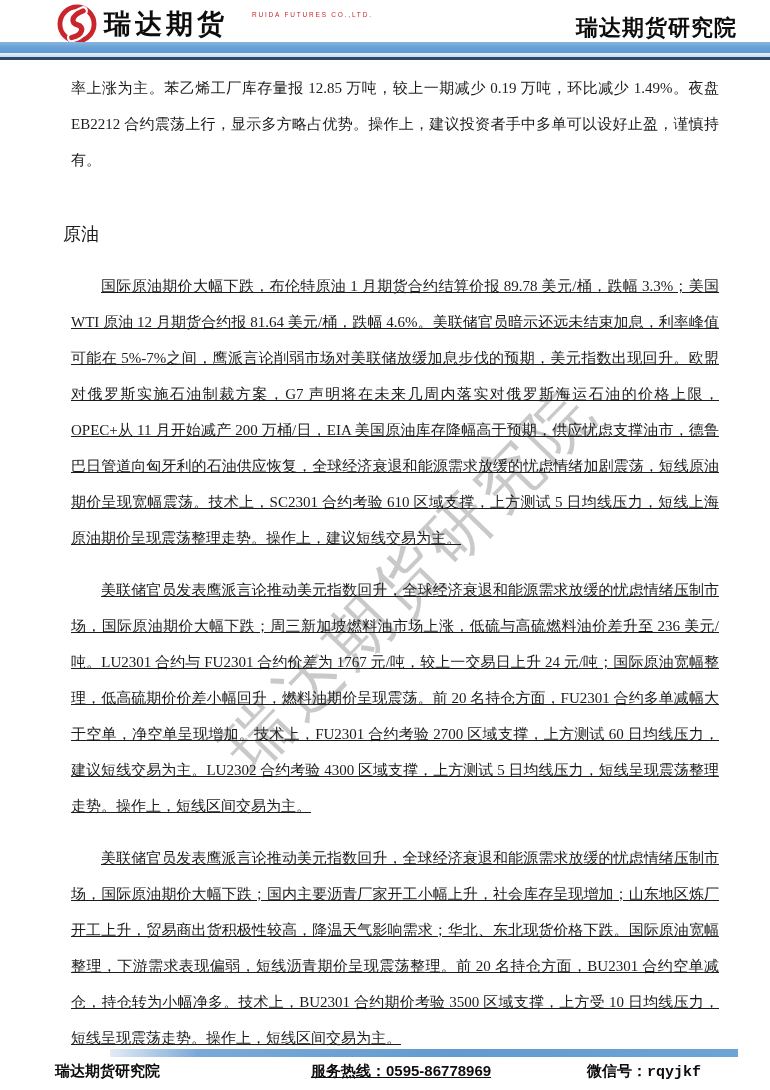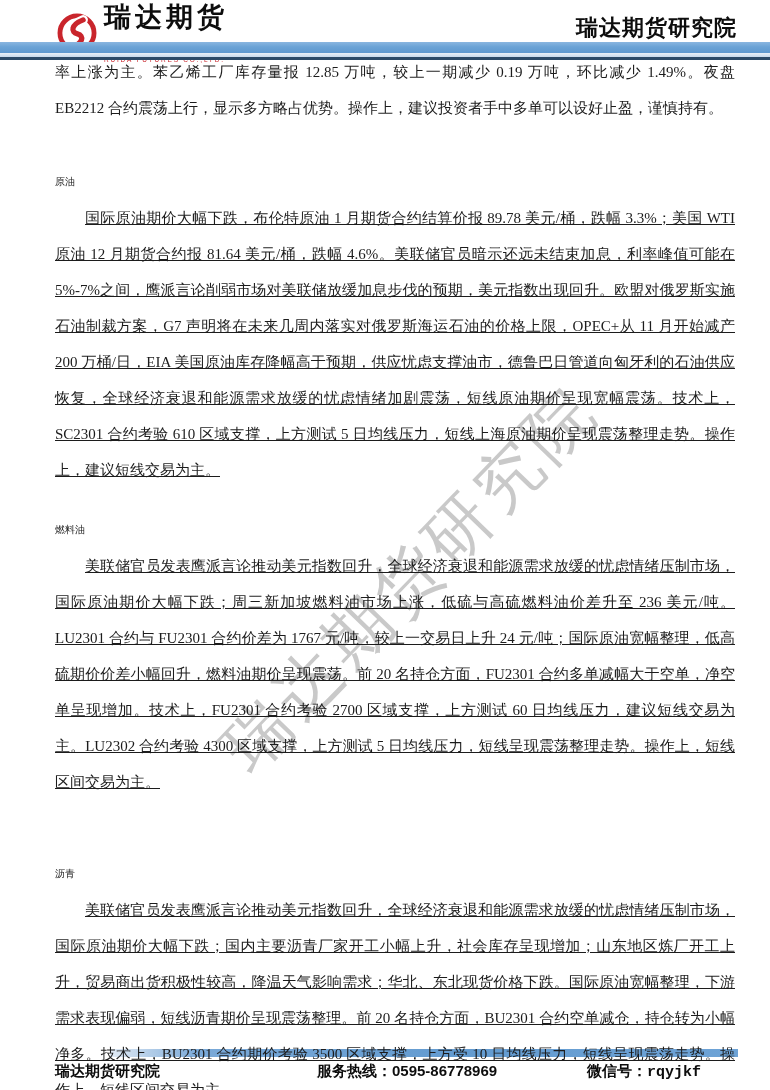--- a/index.html
+++ b/index.html
@@ -9,21 +9,21 @@
     background:#ffffff;
     overflow:hidden;
     font-family:"Liberation Serif","DejaVu Serif",serif;
     color:#1c1c1c;
   }
 
   
   .header { position:absolute; top:0; left:0; width:770px; height:42px; }
   .logo { position:absolute; left:56px; top:3px; display:flex; align-items:center; gap:6px; }
   .logo-icon svg { display:block; }
-  .logo-text { display:flex; flex-direction:column;gap:24px; }
+  .logo-text { display:flex; flex-direction:row;gap:24px; }
   .logo-cn {
     font-family:"Liberation Sans","DejaVu Sans",sans-serif;
     font-weight:bold; font-size:27px; line-height:1.05;
     letter-spacing:4px; color:#0d0d0d;
   }
   .logo-en {
     font-family:"Liberation Sans","DejaVu Sans",sans-serif;
     font-size:6.5px; letter-spacing:1.8px; color:#c9252c; margin-top:1px;
   }
   .institute-title {
@@ -49,42 +49,42 @@
     font-family:"Liberation Serif","DejaVu Serif",serif;
     pointer-events:none;
   }
 
   
   .content {
     position:absolute; left:55px; top:54px; width:680px;
     font-size:15px; line-height:36px; text-align:justify;
     z-index:2;
   }
-  .content p { margin:0; }
+  .content p { margin:16px; }
   .para-indent { text-indent:2em;text-decoration:underline; }
   .sec-heading {
-    font-size:10px; font-weight:normal; margin:0;
+    font-size:18px; font-weight:normal; margin:8px;
     line-height:36px;
   }
   .gap-s1 { margin-top:38px; }
   .gap-s2 { margin-top:24px; }
   .gap-s3 { margin-top:56px; }
 
   
   .footer-bar {
     position:absolute; left:110px; top:1049px; width:628px; height:8px;
     background:linear-gradient(to right,#e2ebf5 0%,#7aa9d8 14%,#639bd0 55%,#6ea3d6 100%);
   }
   .footer-row {
     position:absolute; left:55px; top:1062px; width:680px; height:22px;
     font-family:"Liberation Sans","DejaVu Sans",sans-serif;
     font-weight:bold; font-size:15px; color:#0d0d0d;
   }
   .f-institute { position:absolute; left:0; top:0; }
-  .f-hotline   { position:absolute; left:262px; top:0; }
+  .f-hotline   { position:absolute; left:256px; top:0;text-decoration:underline; }
   .f-wechat    { position:absolute; left:532px; top:0;font-family:Liberation Mono, monospace; }
 </style>
 </head>
 <body>
 
 <div class="page">
 
   <div class="watermark">瑞达期货研究院</div>
 
   <div class="header">
@@ -109,24 +109,22 @@
     <div class="bar-light"></div>
     <div class="bar-navy"></div>
   </div>
 
   <div class="content">
     <p>率上涨为主。苯乙烯工厂库存量报 12.85 万吨，较上一期减少 0.19 万吨，环比减少 1.49%。夜盘 EB2212 合约震荡上行，显示多方略占优势。操作上，建议投资者手中多单可以设好止盈，谨慎持有。</p>
 
     <h2 class="sec-heading gap-s1">原油</h2>
     <p class="para-indent">国际原油期价大幅下跌，布伦特原油 1 月期货合约结算价报 89.78 美元/桶，跌幅 3.3%；美国 WTI 原油 12 月期货合约报 81.64 美元/桶，跌幅 4.6%。美联储官员暗示还远未结束加息，利率峰值可能在 5%-7%之间，鹰派言论削弱市场对美联储放缓加息步伐的预期，美元指数出现回升。欧盟对俄罗斯实施石油制裁方案，G7 声明将在未来几周内落实对俄罗斯海运石油的价格上限，OPEC+从 11 月开始减产 200 万桶/日，EIA 美国原油库存降幅高于预期，供应忧虑支撑油市，德鲁巴日管道向匈牙利的石油供应恢复，全球经济衰退和能源需求放缓的忧虑情绪加剧震荡，短线原油期价呈现宽幅震荡。技术上，SC2301 合约考验 610 区域支撑，上方测试 5 日均线压力，短线上海原油期价呈现震荡整理走势。操作上，建议短线交易为主。</p>
 
-    <h2 class="sec-heading gap-s2">燃料油</h2>
     <p class="para-indent">美联储官员发表鹰派言论推动美元指数回升，全球经济衰退和能源需求放缓的忧虑情绪压制市场，国际原油期价大幅下跌；周三新加坡燃料油市场上涨，低硫与高硫燃料油价差升至 236 美元/吨。LU2301 合约与 FU2301 合约价差为 1767 元/吨，较上一交易日上升 24 元/吨；国际原油宽幅整理，低高硫期价价差小幅回升，燃料油期价呈现震荡。前 20 名持仓方面，FU2301 合约多单减幅大于空单，净空单呈现增加。技术上，FU2301 合约考验 2700 区域支撑，上方测试 60 日均线压力，建议短线交易为主。LU2302 合约考验 4300 区域支撑，上方测试 5 日均线压力，短线呈现震荡整理走势。操作上，短线区间交易为主。</p>
 
-    <h2 class="sec-heading gap-s3">沥青</h2>
     <p class="para-indent">美联储官员发表鹰派言论推动美元指数回升，全球经济衰退和能源需求放缓的忧虑情绪压制市场，国际原油期价大幅下跌；国内主要沥青厂家开工小幅上升，社会库存呈现增加；山东地区炼厂开工上升，贸易商出货积极性较高，降温天气影响需求；华北、东北现货价格下跌。国际原油宽幅整理，下游需求表现偏弱，短线沥青期价呈现震荡整理。前 20 名持仓方面，BU2301 合约空单减仓，持仓转为小幅净多。技术上，BU2301 合约期价考验 3500 区域支撑，上方受 10 日均线压力，短线呈现震荡走势。操作上，短线区间交易为主。</p>
   </div>
 
   <div class="footer-bar"></div>
   <div class="footer-row">
     <span class="f-institute">瑞达期货研究院</span>
     <span class="f-hotline"><span>服务热线：</span><span>0595-86778969</span></span>
     <span class="f-wechat"><span>微信号：</span><span>rqyjkf</span></span>
   </div>
 

